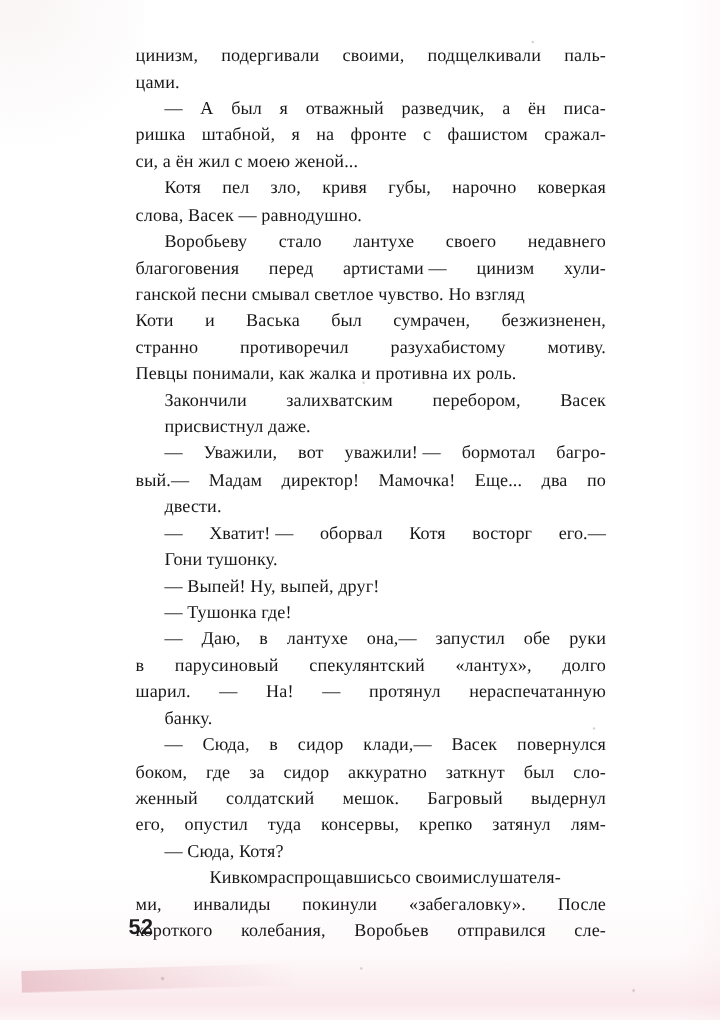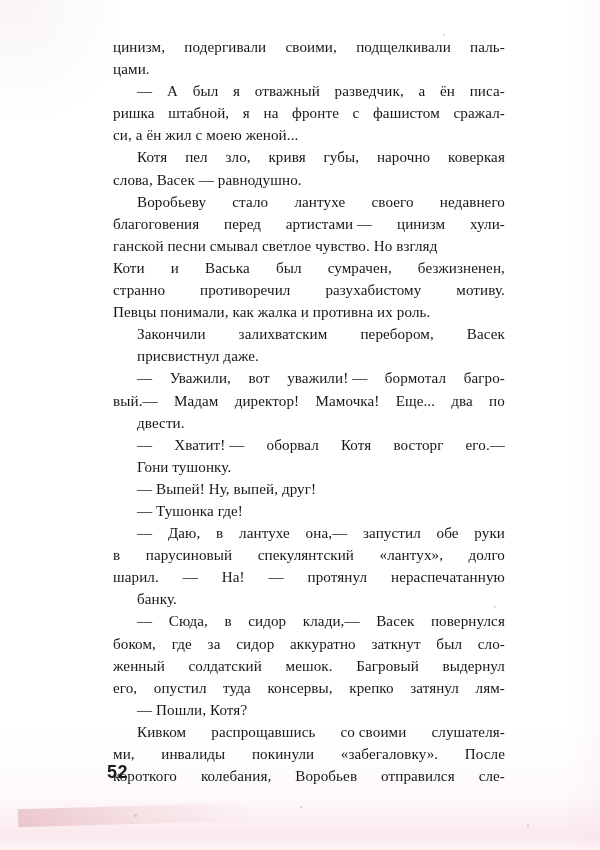--- a/index.html
+++ b/index.html
@@ -296,22 +296,22 @@
       </span>
       <span class="line just">
         <span class="w">его,</span>
         <span class="w">опустил</span>
         <span class="w">туда</span>
         <span class="w">консервы,</span>
         <span class="w">крепко</span>
         <span class="w">затянул</span>
         <span class="w">лям-</span>
       </span>
-      <span class="line indent">— Пошли, Котя?</span>
-      <span class="line just" style="padding-left: 24px;">
+      <span class="line indent">— Сюда, Котя?</span>
+      <span class="line just" style="padding-left: 24px; justify-content: center;">
         <span class="w">Кивком</span>
         <span class="w">распрощавшись</span>
         <span class="w">со своими</span>
         <span class="w">слушателя-</span>
       </span>
       <span class="line just">
         <span class="w">ми,</span>
         <span class="w">инвалиды</span>
         <span class="w">покинули</span>
         <span class="w">«забегаловку».</span>

